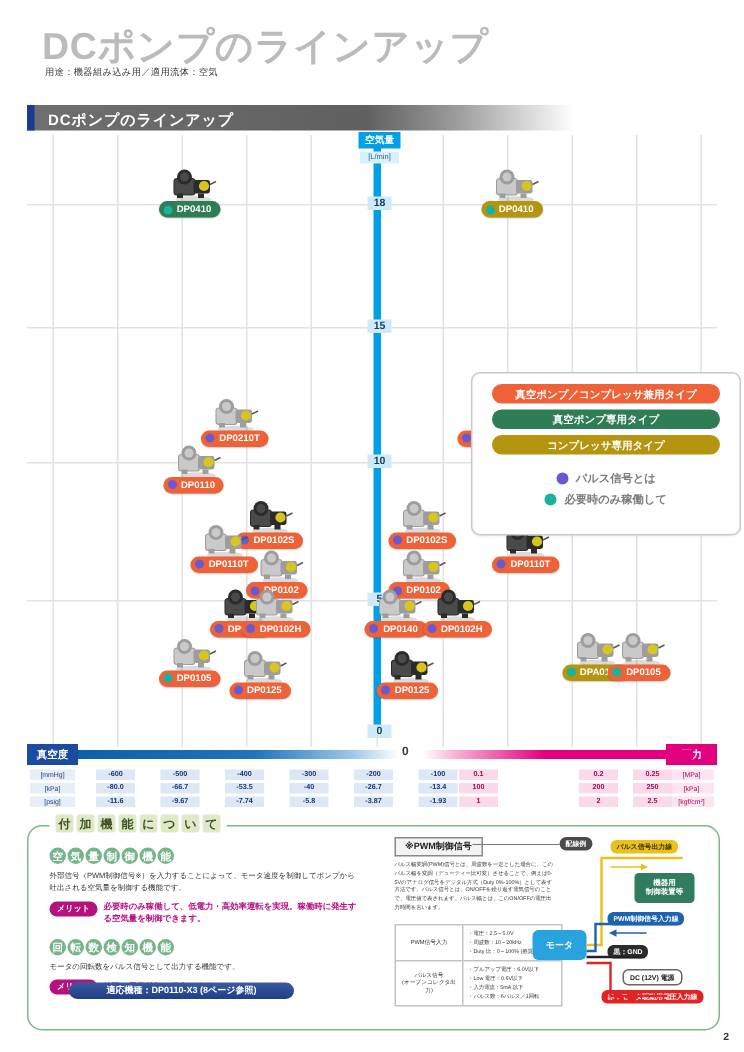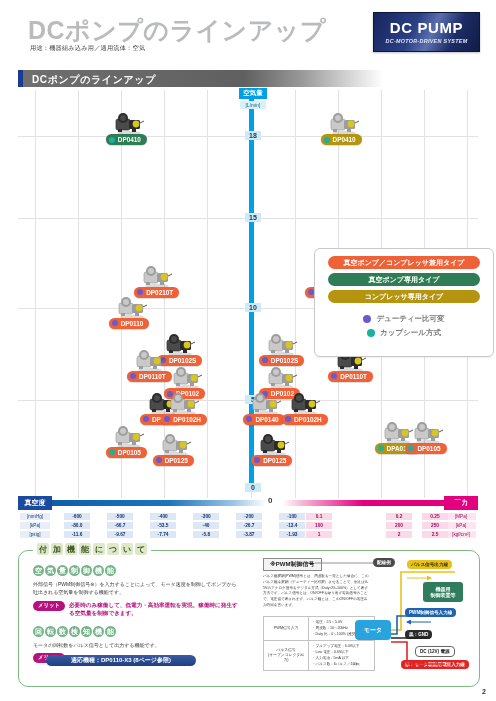--- a/index.html
+++ b/index.html
@@ -186,24 +186,20 @@
   .pageno{position:absolute;right:10px;bottom:6px;font-size:7px;font-weight:bold;color:#333;}
 </style>
 </head>
 <body>
 
 <div class="page">
 
   <div class="hdr-title">DCポンプのラインアップ</div>
   <div class="hdr-sub">用途：機器組み込み用／適用流体：空気</div>
 
-  <div class="brand">
-    <div class="brand-main">DC PUMP</div>
-    <div class="brand-sub">DC-MOTOR-DRIVEN SYSTEM</div>
-  </div>
 
   <div class="sec-bar">
     <div class="sec-bar-label">DCポンプのラインアップ</div>
   </div>
 
   <div class="chart">
     <div id="grid-layer">
         <div class="gridline-v" style="left: 17px;"></div>
         <div class="gridline-v" style="left: 60px;"></div>
         <div class="gridline-v" style="left: 103px;"></div>
@@ -592,25 +588,25 @@
         </div>
       </div>
 
     <div class="legend">
       <div class="lg-pill t-both">真空ポンプ／コンプレッサ兼用タイプ</div>
       <div class="lg-pill t-vac">真空ポンプ専用タイプ</div>
       <div class="lg-pill t-comp">コンプレッサ専用タイプ</div>
       <div style="height:3px"></div>
       <div class="lg-row">
         <span class="dot dia"></span>
-        <span>デューティー比可変</span>
+        <span>パルス信号とは</span>
       </div>
       <div class="lg-row">
         <span class="dot cup"></span>
-        <span>カップシール方式</span>
+        <span>必要時のみ稼働して</span>
       </div>
     </div>
   </div>
 
   <div class="scale">
     <div class="cap-vac">真空度</div>
     <div class="cap-pre">圧力</div>
     <div class="bar-vac"></div>
     <div class="bar-pre"></div>
     <div class="zero">0</div>

